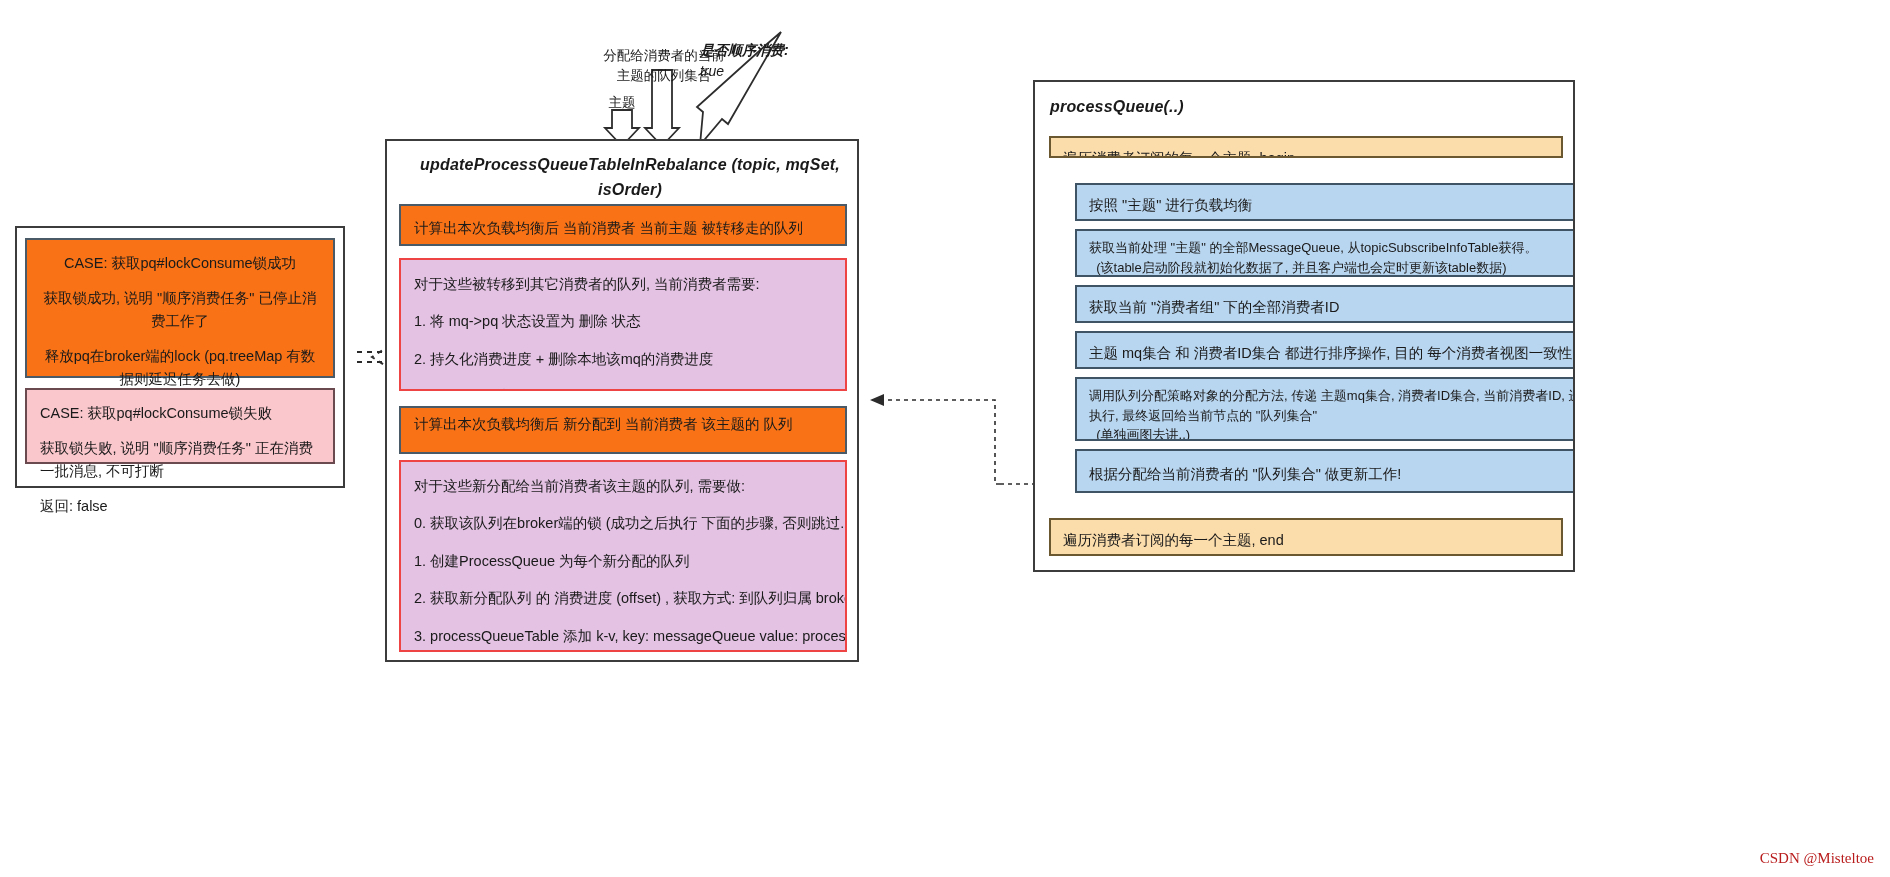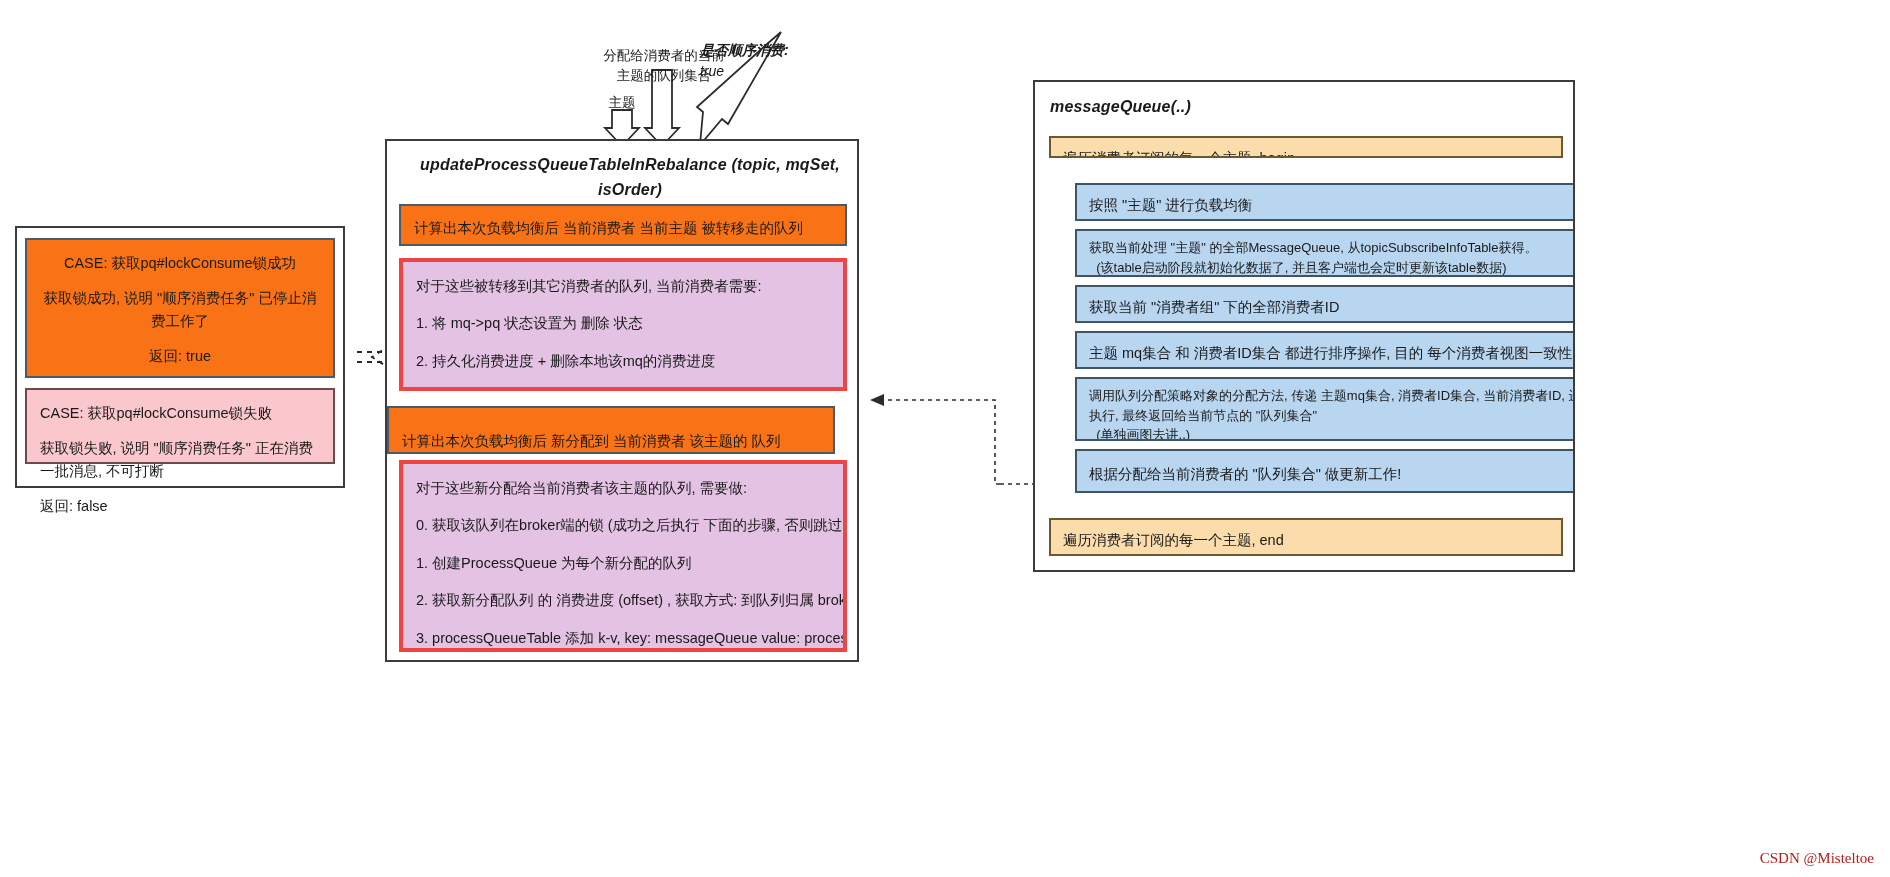--- a/index.html
+++ b/index.html
@@ -20,21 +20,21 @@
     box-sizing:border-box;
     border:2px solid #3a3a3a;
     background:#ffffff;
     line-height:1.55;
   }
   .node .txt{display:block;}
 
   .plain{background:#ffffff;border:2px solid #3c3c3c;}
   .blue{background:#f97316;border:2px solid #4a5a66;}
   .blue2{background:#b9d6f0;border:2px solid #3f5464;}
-  .pink{background:#e3c2e3;border:4px solid #ef4444;}
+  .pink{background:#e3c2e3;border:2px solid #ef4444;}
   .red{background:#fac7cd;border:2px solid #6a4a4e;}
   .orange{background:#fbdcab;border:2px solid #6b5730;}
 
   .title-it{
     font-style:italic;
     font-weight:bold;
     font-size:16px;
     letter-spacing:.2px;
   }
 
@@ -107,20 +107,21 @@
     <span>是否顺序消费:</span>
     <span style="font-weight:normal;">true</span>
   </div>
 
   <div class="node plain" style="left:15px;top:226px;width:330px;height:262px;">
 
     <div class="node blue" style="left:8px;top:10px;width:310px;height:140px;padding:12px 13px;text-align:center;">
       <div class="lines tight body-cn">
         <span class="txt">CASE: 获取pq#lockConsume锁成功</span>
         <span class="txt">获取锁成功, 说明 "顺序消费任务" 已停止消费工作了</span>
+        <span class="txt">释放pq在broker端的lock  (pq.treeMap 有数据则延迟任务去做)</span>
         <span class="txt">返回: true</span>
       </div>
     </div>
 
     <div class="node red" style="left:8px;top:160px;width:310px;height:76px;padding:12px 13px;">
       <div class="lines tight body-cn">
         <span class="txt">CASE: 获取pq#lockConsume锁失败</span>
         <span class="txt">获取锁失败, 说明 "顺序消费任务" 正在消费一批消息, 不可打断</span>
         <span class="txt">返回: false</span>
       </div>
@@ -138,39 +139,39 @@
     <div class="node pink clip" style="left:12px;top:117px;width:448px;height:133px;padding:13px 13px;">
       <div class="lines body-cn">
         <span class="txt nowrap">对于这些被转移到其它消费者的队列, 当前消费者需要:</span>
         <span class="txt nowrap">1. 将 mq-&gt;pq 状态设置为 删除 状态</span>
         <span class="txt nowrap">2. 持久化消费进度 + 删除本地该mq的消费进度</span>
         <span class="txt nowrap">3. 看左边    (顺序消费的逻辑)</span>
 
       </div>
     </div>
 
-    <div class="node blue clip" style="left:0;top:265px;width:448px;height:48px;padding:22px 13px;">
+    <div class="node blue clip" style="left:12px;top:265px;width:448px;height:48px;padding:5px 13px;">
       <span class="txt body-cn nowrap">计算出本次负载均衡后 新分配到 当前消费者 该主题的 队列</span>
     </div>
 
     <div class="node pink clip" style="left:12px;top:319px;width:448px;height:192px;padding:13px 13px;">
       <div class="lines body-cn">
         <span class="txt nowrap">对于这些新分配给当前消费者该主题的队列, 需要做:</span>
         <span class="txt nowrap">0. 获取该队列在broker端的锁 (成功之后执行 下面的步骤, 否则跳过...)</span>
         <span class="txt nowrap">1. 创建ProcessQueue 为每个新分配的队列</span>
         <span class="txt nowrap">2. 获取新分配队列 的 消费进度 (offset) , 获取方式: 到队列归属 broker 上拉取</span>
         <span class="txt nowrap">3. processQueueTable 添加 k-v,  key: messageQueue    value: processQueue</span>
 
       </div>
     </div>
   </div>
 
   <div class="node plain clip" style="left:1033px;top:80px;width:542px;height:492px;">
 
-    <div class="title-it" style="position:absolute;left:15px;top:13px;">messageQueue(..)</div>
+    <div class="title-it" style="position:absolute;left:15px;top:13px;">processQueue(..)</div>
 
     <div class="node orange clip" style="left:14px;top:54px;width:514px;height:20px;padding:9px 12px;">
       <span class="txt body-cn nowrap">遍历消费者订阅的每一个主题, begin</span>
     </div>
 
     <div class="node blue2 clip" style="left:40px;top:101px;width:500px;height:38px;padding:9px 12px;">
       <span class="txt body-cn nowrap">按照 "主题" 进行负载均衡</span>
     </div>
 
     <div class="node blue2 clip" style="left:40px;top:147px;width:500px;height:48px;padding:7px 12px;">

